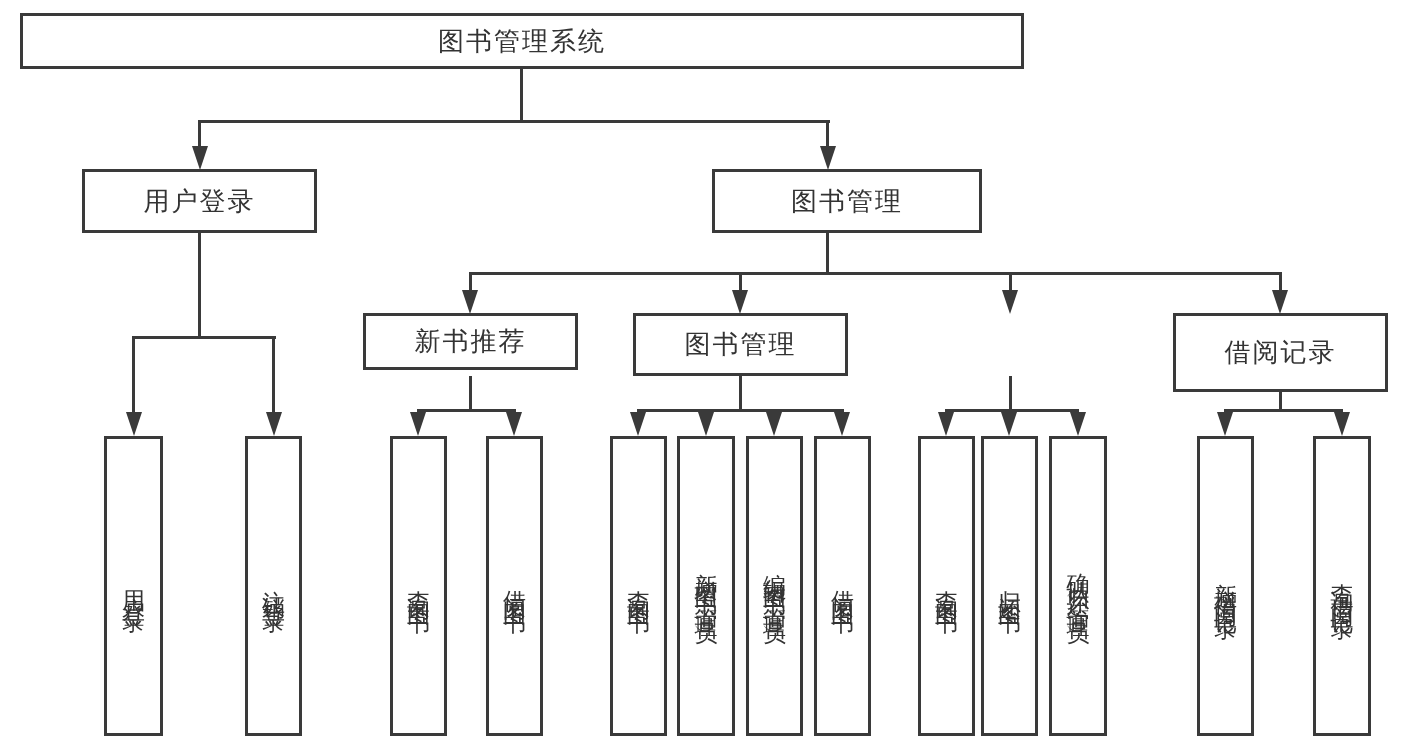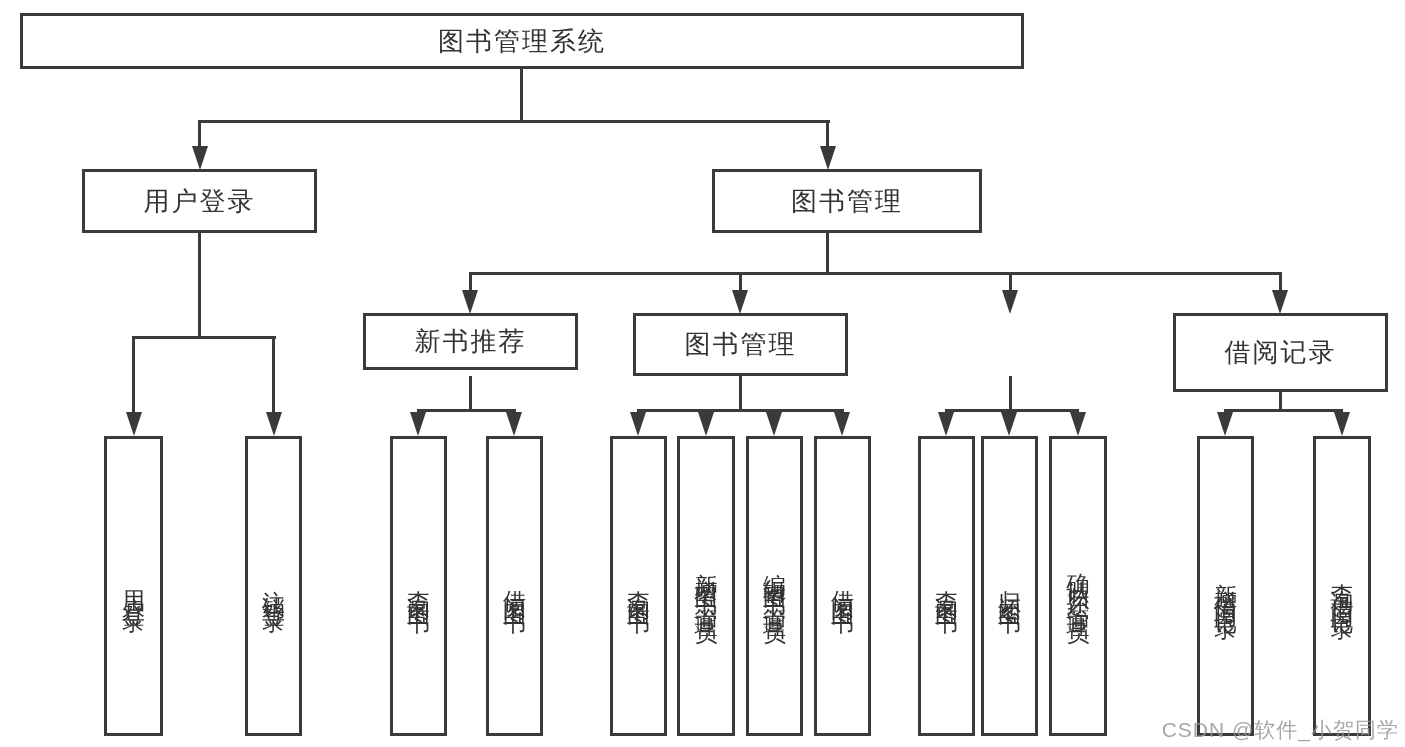--- a/index.html
+++ b/index.html
@@ -100,15 +100,14 @@
   <div class="box v-box" style="left:746px;top:436px;width:57px;height:300px;">编辑图书（管理员）</div>
   <div class="box v-box" style="left:814px;top:436px;width:57px;height:300px;">借阅图书</div>
 
   <div class="box v-box" style="left:918px;top:436px;width:57px;height:300px;">查询图书</div>
   <div class="box v-box" style="left:981px;top:436px;width:57px;height:300px;">归还图书</div>
   <div class="box v-box" style="left:1049px;top:436px;width:58px;height:300px;">确认归还（管理员）</div>
 
   <div class="box v-box" style="left:1197px;top:436px;width:57px;height:300px;">新增借阅记录</div>
   <div class="box v-box" style="left:1313px;top:436px;width:58px;height:300px;">查询借阅记录</div>
 
-  <div class="watermark">CSDN @软件_小贺同学</div>
 
 </div>
 
 </body></html>

